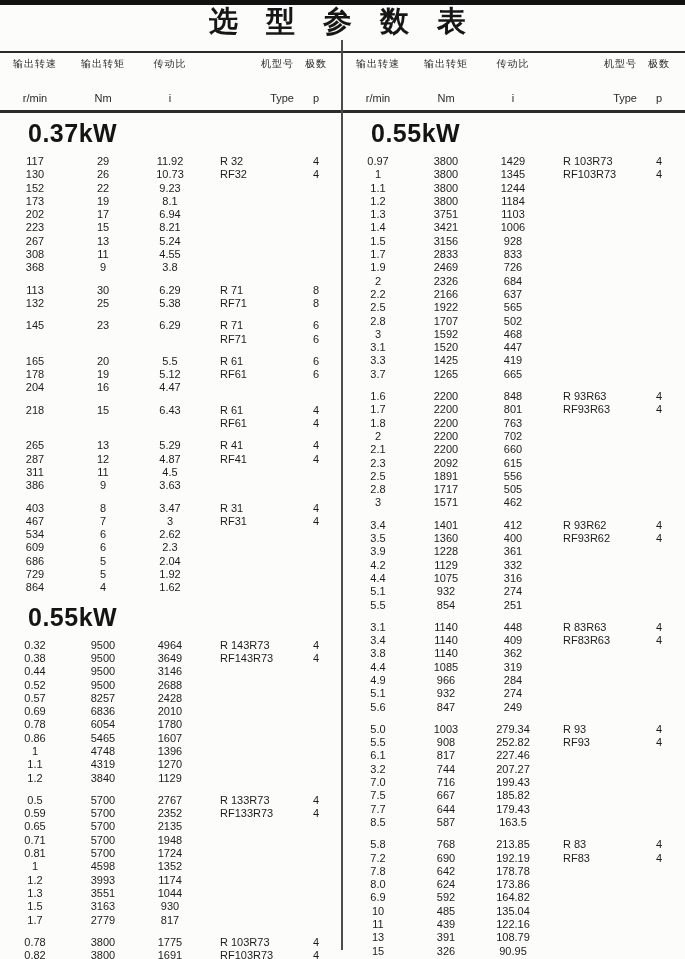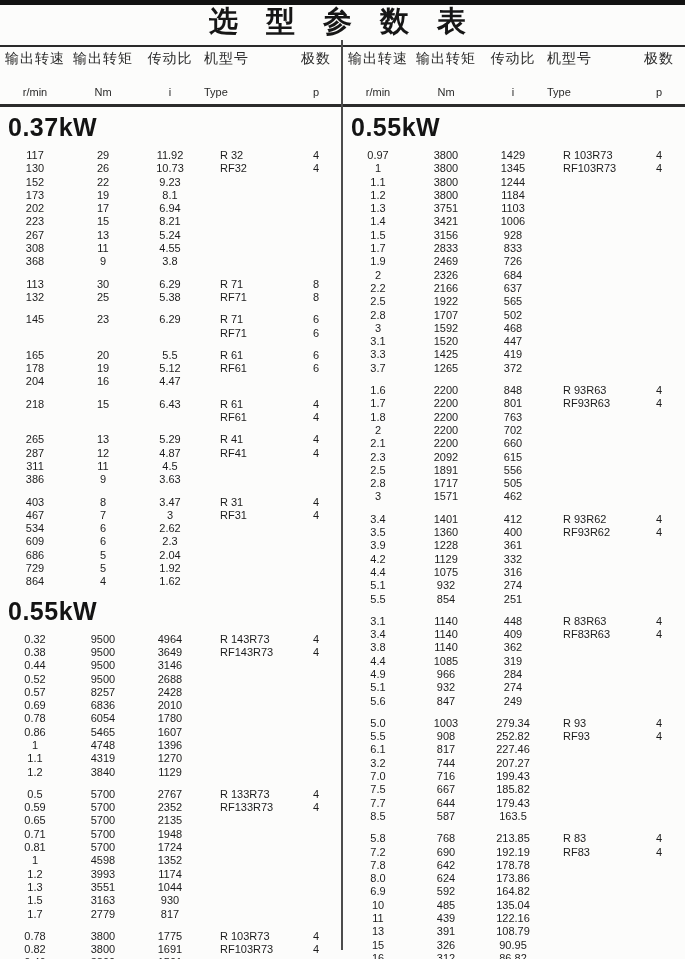--- a/index.html
+++ b/index.html
@@ -20,57 +20,57 @@
   }
   .title {
     text-align:center;
     font-size:29px;
     font-weight:bold;
     line-height:31px;
     letter-spacing:10px;
     color:#161616;
     margin-top:1px;
     border-bottom:2px solid #2a2a2a;
-    padding-bottom:8px;
+    padding-bottom:14px;
   }
   .header-row {
     display:flex;
     border-bottom:3px solid #2b2b2b;
     padding:4px 0 4px 0;
   }
   .header-half { display:flex; width:342px; }
   .header-half.right { width:343px; padding-left:1px; }
   .hcell { text-align:center; }
-  .hlabel { font-size:14px; line-height:14px; color:#2a2a2a; letter-spacing:1px; }
+  .hlabel { font-size:10px; line-height:14px; color:#2a2a2a; letter-spacing:1px; }
   .hunit  { font-size:11px; line-height:15px; color:#2a2a2a;margin-top:20px; }
   .content { position:relative; display:flex; padding-top:2px; }
   .vdivider {
     position:absolute;
     left:341px; top:40px;
     width:2px; height:910px;
     background:#4c4c4c;
   }
   .col { width:342px; }
   .col.right { width:343px; padding-left:1px; }
   .section-heading {
     font-size:25px;
     font-weight:bold;
     line-height:26px;
     color:#141414;
-    margin:5px 0 9px 8px;
+    margin:5px 0 9px 28px;
     letter-spacing:0.5px;
   }
   .block { margin-bottom:9px; }
   .row { display:flex; font-size:11px; line-height:13.3px; height:13.3px; white-space:pre; }
   .c-speed  { width:70px; text-align:center; }
   .c-torque { width:66px; text-align:center; }
   .c-ratio  { width:68px; text-align:center; }
   .c-type   { width:90px; text-align:left; padding-left:16px; }
   .c-poles  { width:44px; text-align:center; }
-  .hcell.c-type { padding-left:0; text-align:left; }
+  .hcell.c-type { padding-left:0; text-align:right; }
 </style>
 </head>
 <body>
 
 <div class="page">
   <div class="top-bar"></div>
   <div class="title">选 型 参 数 表</div>
   <div class="header-row">
     <div class="header-half left" id="header-left">
         <div class="hcell c-speed">
@@ -207,21 +207,21 @@
           <div class="row"><span class="c-speed">1.5</span><span class="c-torque">3156</span><span class="c-ratio">928</span><span class="c-type"></span><span class="c-poles"></span></div>
           <div class="row"><span class="c-speed">1.7</span><span class="c-torque">2833</span><span class="c-ratio">833</span><span class="c-type"></span><span class="c-poles"></span></div>
           <div class="row"><span class="c-speed">1.9</span><span class="c-torque">2469</span><span class="c-ratio">726</span><span class="c-type"></span><span class="c-poles"></span></div>
           <div class="row"><span class="c-speed">2</span><span class="c-torque">2326</span><span class="c-ratio">684</span><span class="c-type"></span><span class="c-poles"></span></div>
           <div class="row"><span class="c-speed">2.2</span><span class="c-torque">2166</span><span class="c-ratio">637</span><span class="c-type"></span><span class="c-poles"></span></div>
           <div class="row"><span class="c-speed">2.5</span><span class="c-torque">1922</span><span class="c-ratio">565</span><span class="c-type"></span><span class="c-poles"></span></div>
           <div class="row"><span class="c-speed">2.8</span><span class="c-torque">1707</span><span class="c-ratio">502</span><span class="c-type"></span><span class="c-poles"></span></div>
           <div class="row"><span class="c-speed">3</span><span class="c-torque">1592</span><span class="c-ratio">468</span><span class="c-type"></span><span class="c-poles"></span></div>
           <div class="row"><span class="c-speed">3.1</span><span class="c-torque">1520</span><span class="c-ratio">447</span><span class="c-type"></span><span class="c-poles"></span></div>
           <div class="row"><span class="c-speed">3.3</span><span class="c-torque">1425</span><span class="c-ratio">419</span><span class="c-type"></span><span class="c-poles"></span></div>
-          <div class="row"><span class="c-speed">3.7</span><span class="c-torque">1265</span><span class="c-ratio">372</span><span class="c-type"></span><span class="c-poles"></span></div>
+          <div class="row"><span class="c-speed">3.7</span><span class="c-torque">1265</span><span class="c-ratio">665</span><span class="c-type"></span><span class="c-poles"></span></div>
         </div>
         <div class="block">
           <div class="row"><span class="c-speed">1.6</span><span class="c-torque">2200</span><span class="c-ratio">848</span><span class="c-type">R 93R63</span><span class="c-poles">4</span></div>
           <div class="row"><span class="c-speed">1.7</span><span class="c-torque">2200</span><span class="c-ratio">801</span><span class="c-type">RF93R63</span><span class="c-poles">4</span></div>
           <div class="row"><span class="c-speed">1.8</span><span class="c-torque">2200</span><span class="c-ratio">763</span><span class="c-type"></span><span class="c-poles"></span></div>
           <div class="row"><span class="c-speed">2</span><span class="c-torque">2200</span><span class="c-ratio">702</span><span class="c-type"></span><span class="c-poles"></span></div>
           <div class="row"><span class="c-speed">2.1</span><span class="c-torque">2200</span><span class="c-ratio">660</span><span class="c-type"></span><span class="c-poles"></span></div>
           <div class="row"><span class="c-speed">2.3</span><span class="c-torque">2092</span><span class="c-ratio">615</span><span class="c-type"></span><span class="c-poles"></span></div>
           <div class="row"><span class="c-speed">2.5</span><span class="c-torque">1891</span><span class="c-ratio">556</span><span class="c-type"></span><span class="c-poles"></span></div>
           <div class="row"><span class="c-speed">2.8</span><span class="c-torque">1717</span><span class="c-ratio">505</span><span class="c-type"></span><span class="c-poles"></span></div>

